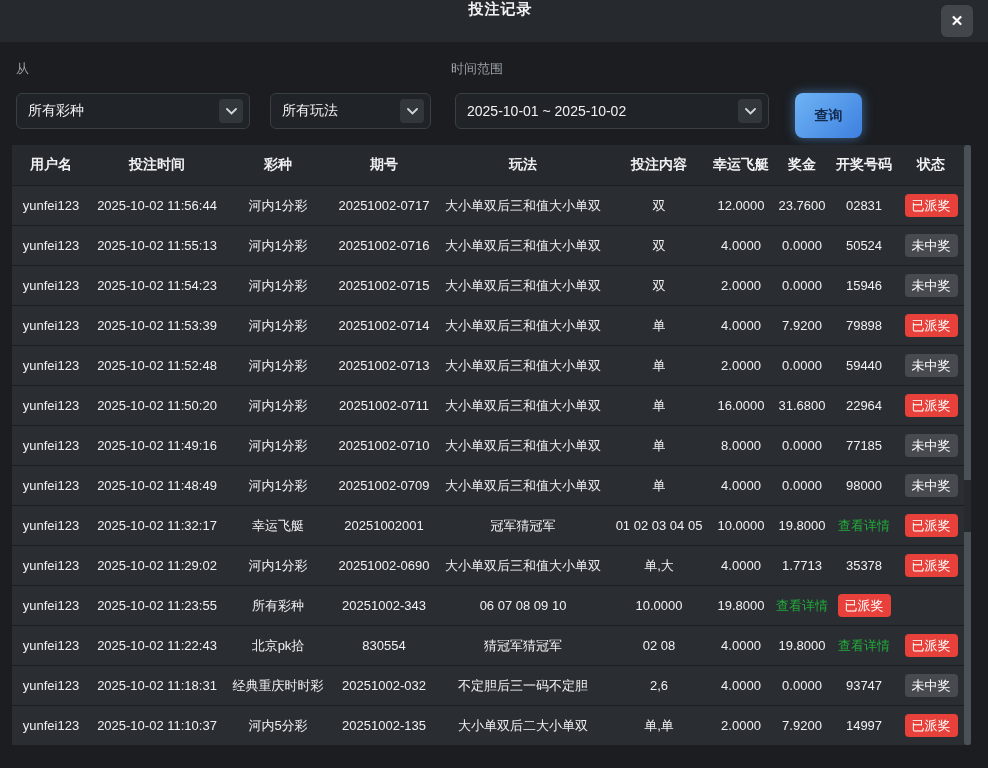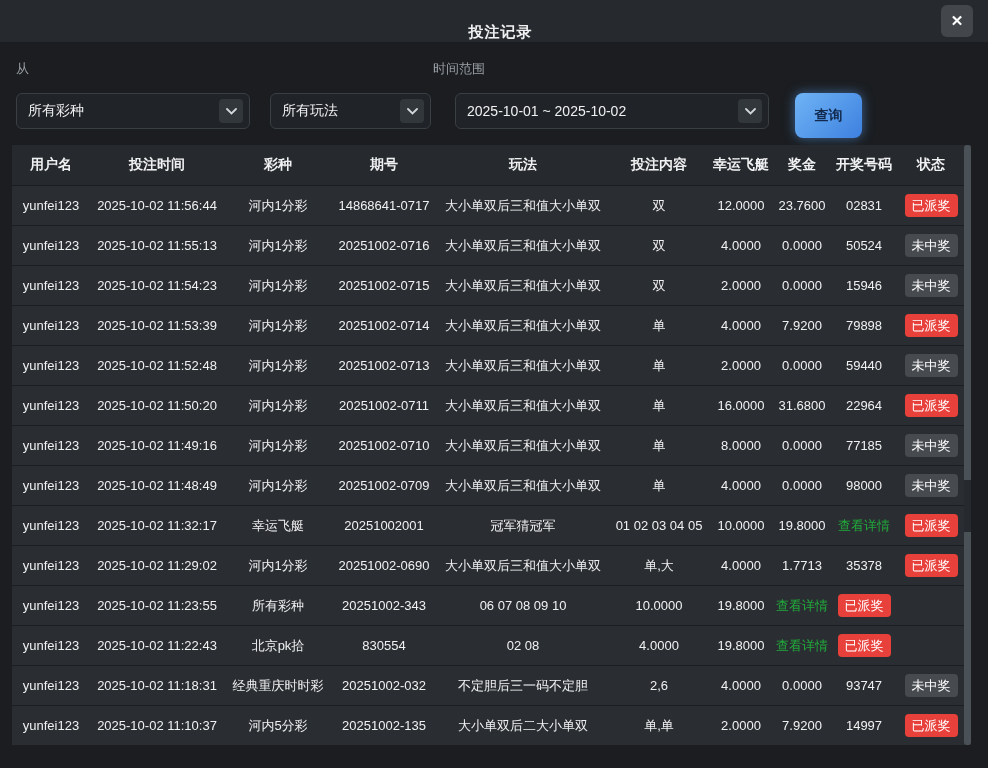--- a/index.html
+++ b/index.html
@@ -12,33 +12,33 @@
   *{box-sizing:border-box;margin:0;padding:0;}
   html,body{width:988px;height:768px;overflow:hidden;}
   body{
     background:var(--page-bg);
     font-family:"Liberation Sans","DejaVu Sans",sans-serif;
     color:var(--text);
   }
   
   .modal-header{
     position:relative;height:42px;background:var(--panel-bg);
-    display:flex;align-items:flex-end;justify-content:center;padding-left:13px;
+    display:flex;align-items:flex-start;justify-content:center;padding-left:13px;
   }
   .modal-title{font-size:15px;font-weight:bold;letter-spacing:1px;}
   .close-btn{
     position:absolute;right:15px;top:5px;width:32px;height:32px;
     background:#43474c;border:none;border-radius:6px;color:#fff;
     font-size:15px;font-weight:bold;cursor:pointer;line-height:32px;text-align:center;
   }
   
   .filters{position:relative;height:103px;}
   .filter-label{position:absolute;font-size:13px;color:var(--muted);top:18px;}
   .label-from{left:16px;}
-  .label-range{left:433px;}
+  .label-range{left:451px;}
   .select{
     position:absolute;top:51px;height:36px;background:#202327;
     border:1px solid #3a3f44;border-radius:6px;
     display:flex;align-items:center;justify-content:space-between;
     padding:0 6px 0 11px;font-size:14px;cursor:pointer;
   }
   .select-lottery{left:16px;width:234px;}
   .select-play{left:270px;width:161px;}
   .select-range{left:455px;width:314px;}
   .chev-box{
@@ -136,21 +136,21 @@
       <div>幸运飞艇</div>
       <div>奖金</div>
       <div>开奖号码</div>
       <div>状态</div>
     </div>
   <div class="tbody">
   <div class="grid-row">
     <div>yunfei123</div>
     <div>2025-10-02 11:56:44</div>
     <div>河内1分彩</div>
-    <div>14868641-0717</div>
+    <div>20251002-0717</div>
     <div>大小单双后三和值大小单双</div>
     <div>双</div>
     <div>12.0000</div>
     <div>23.7600</div>
     <div>02831</div>
     <div><span class="badge badge-paid">已派奖</span></div>
   </div>
 
   <div class="grid-row">
     <div>yunfei123</div>
@@ -279,20 +279,21 @@
     <div>19.8000</div>
     <div><span class="detail-link">查看详情</span></div>
     <div><span class="badge badge-paid">已派奖</span></div>
   </div>
 
   <div class="grid-row">
     <div>yunfei123</div>
     <div>2025-10-02 11:22:43</div>
     <div>北京pk拾</div>
     <div>830554</div>
+    <div>猜冠军猜冠军</div>
     <div>02 08</div>
     <div>4.0000</div>
     <div>19.8000</div>
     <div><span class="detail-link">查看详情</span></div>
     <div><span class="badge badge-paid">已派奖</span></div>
   </div>
 
   <div class="grid-row">
     <div>yunfei123</div>
     <div>2025-10-02 11:18:31</div>

